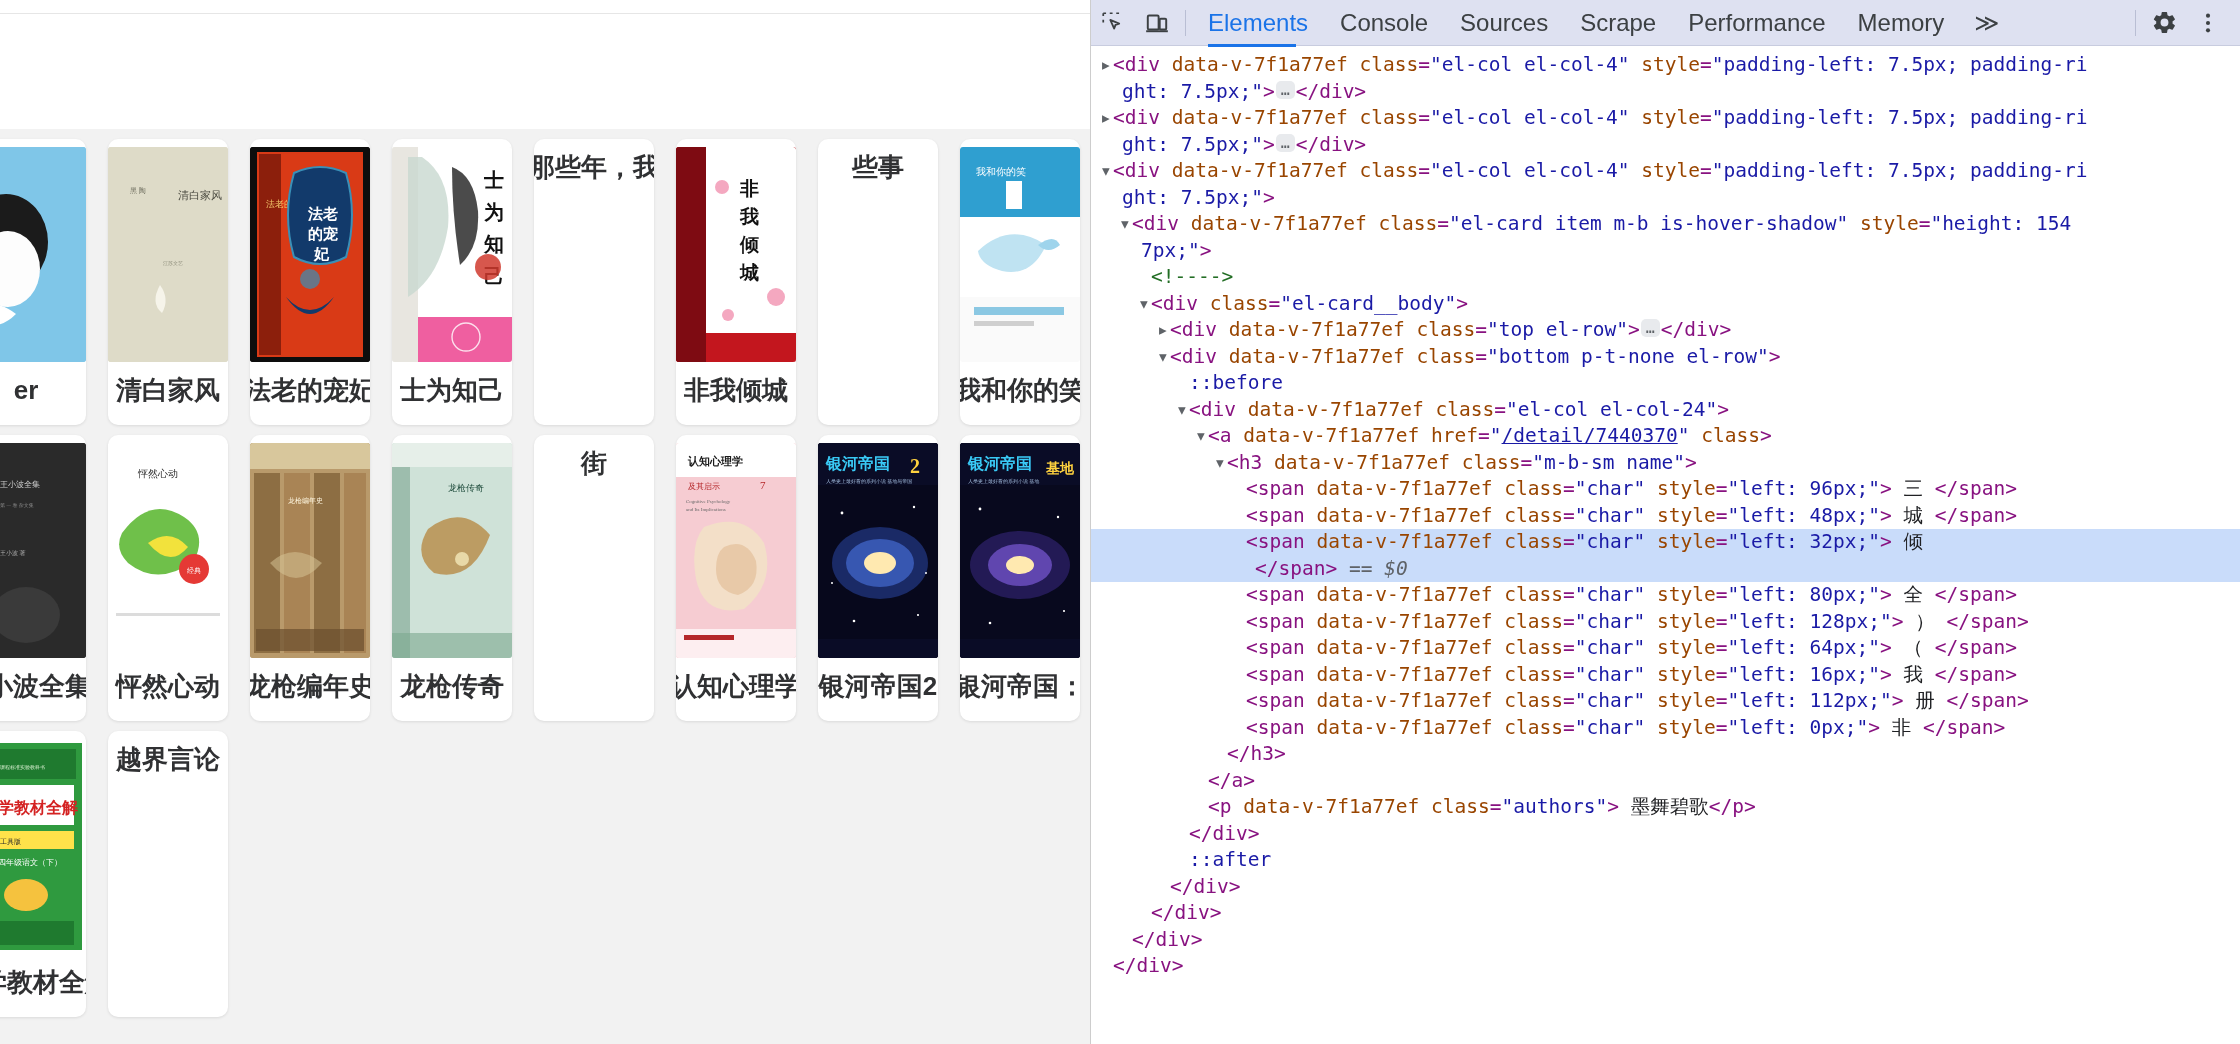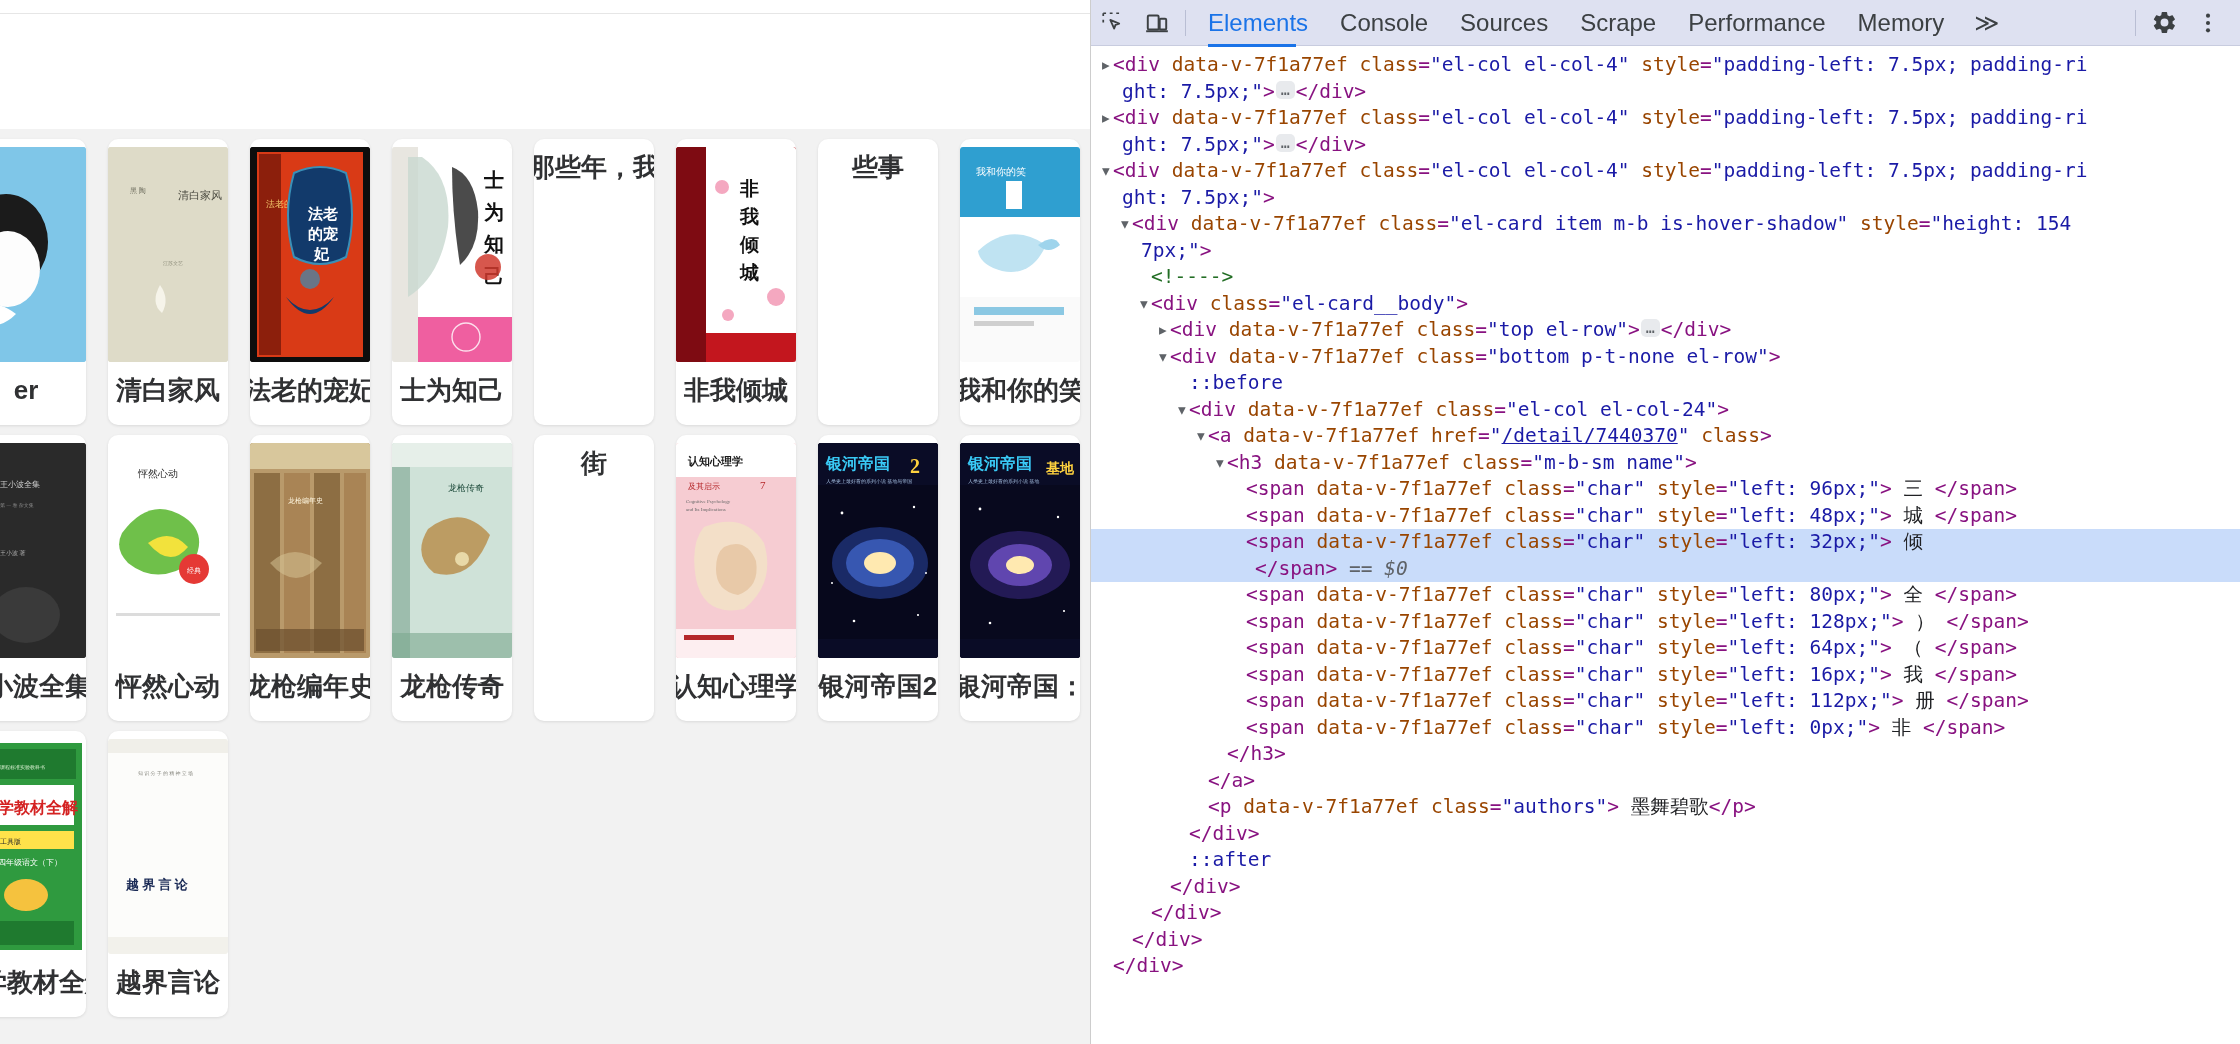--- a/index.html
+++ b/index.html
@@ -441,30 +441,20 @@
         <text x="32" y="126" font-size="8" fill="#ffffff" font-family="serif">四年级语文（下）</text>
         <ellipse cx="60" cy="156" rx="22" ry="16" fill="#f5c23e"></ellipse>
         <rect x="12" y="182" width="96" height="24" fill="#1f7a2f"></rect>
                 </svg>
               </div>
               <div class="cname">小学教材全解</div>
             </div>
           </div>
           <div class="cardwrap">
             <div class="card">
-              <div class="cover">
-                <svg viewBox="0 0 120 215" preserveAspectRatio="none">
-       <rect width="120" height="215" fill="#fcfcfa"></rect>
-                  <rect width="120" height="215" fill="#fcfcfa"></rect>
-        <rect x="0" y="0" width="120" height="14" fill="#f0efe9"></rect>
-        <text x="30" y="36" font-size="5" fill="#8a8a82" font-family="serif">知 识 分 子 的 精 神 立 场</text>
-        <text x="18" y="150" font-size="13" fill="#1a2a55" font-family="serif" font-weight="bold">越 界 言 论</text>
-        <rect x="0" y="198" width="120" height="17" fill="#f2f1eb"></rect>
-                </svg>
-              </div>
               <div class="cname">越界言论</div>
             </div>
           </div>
         </div>
     </div>
   </div>
 
   <div id="devtools">
 
     <div class="dt-toolbar">

